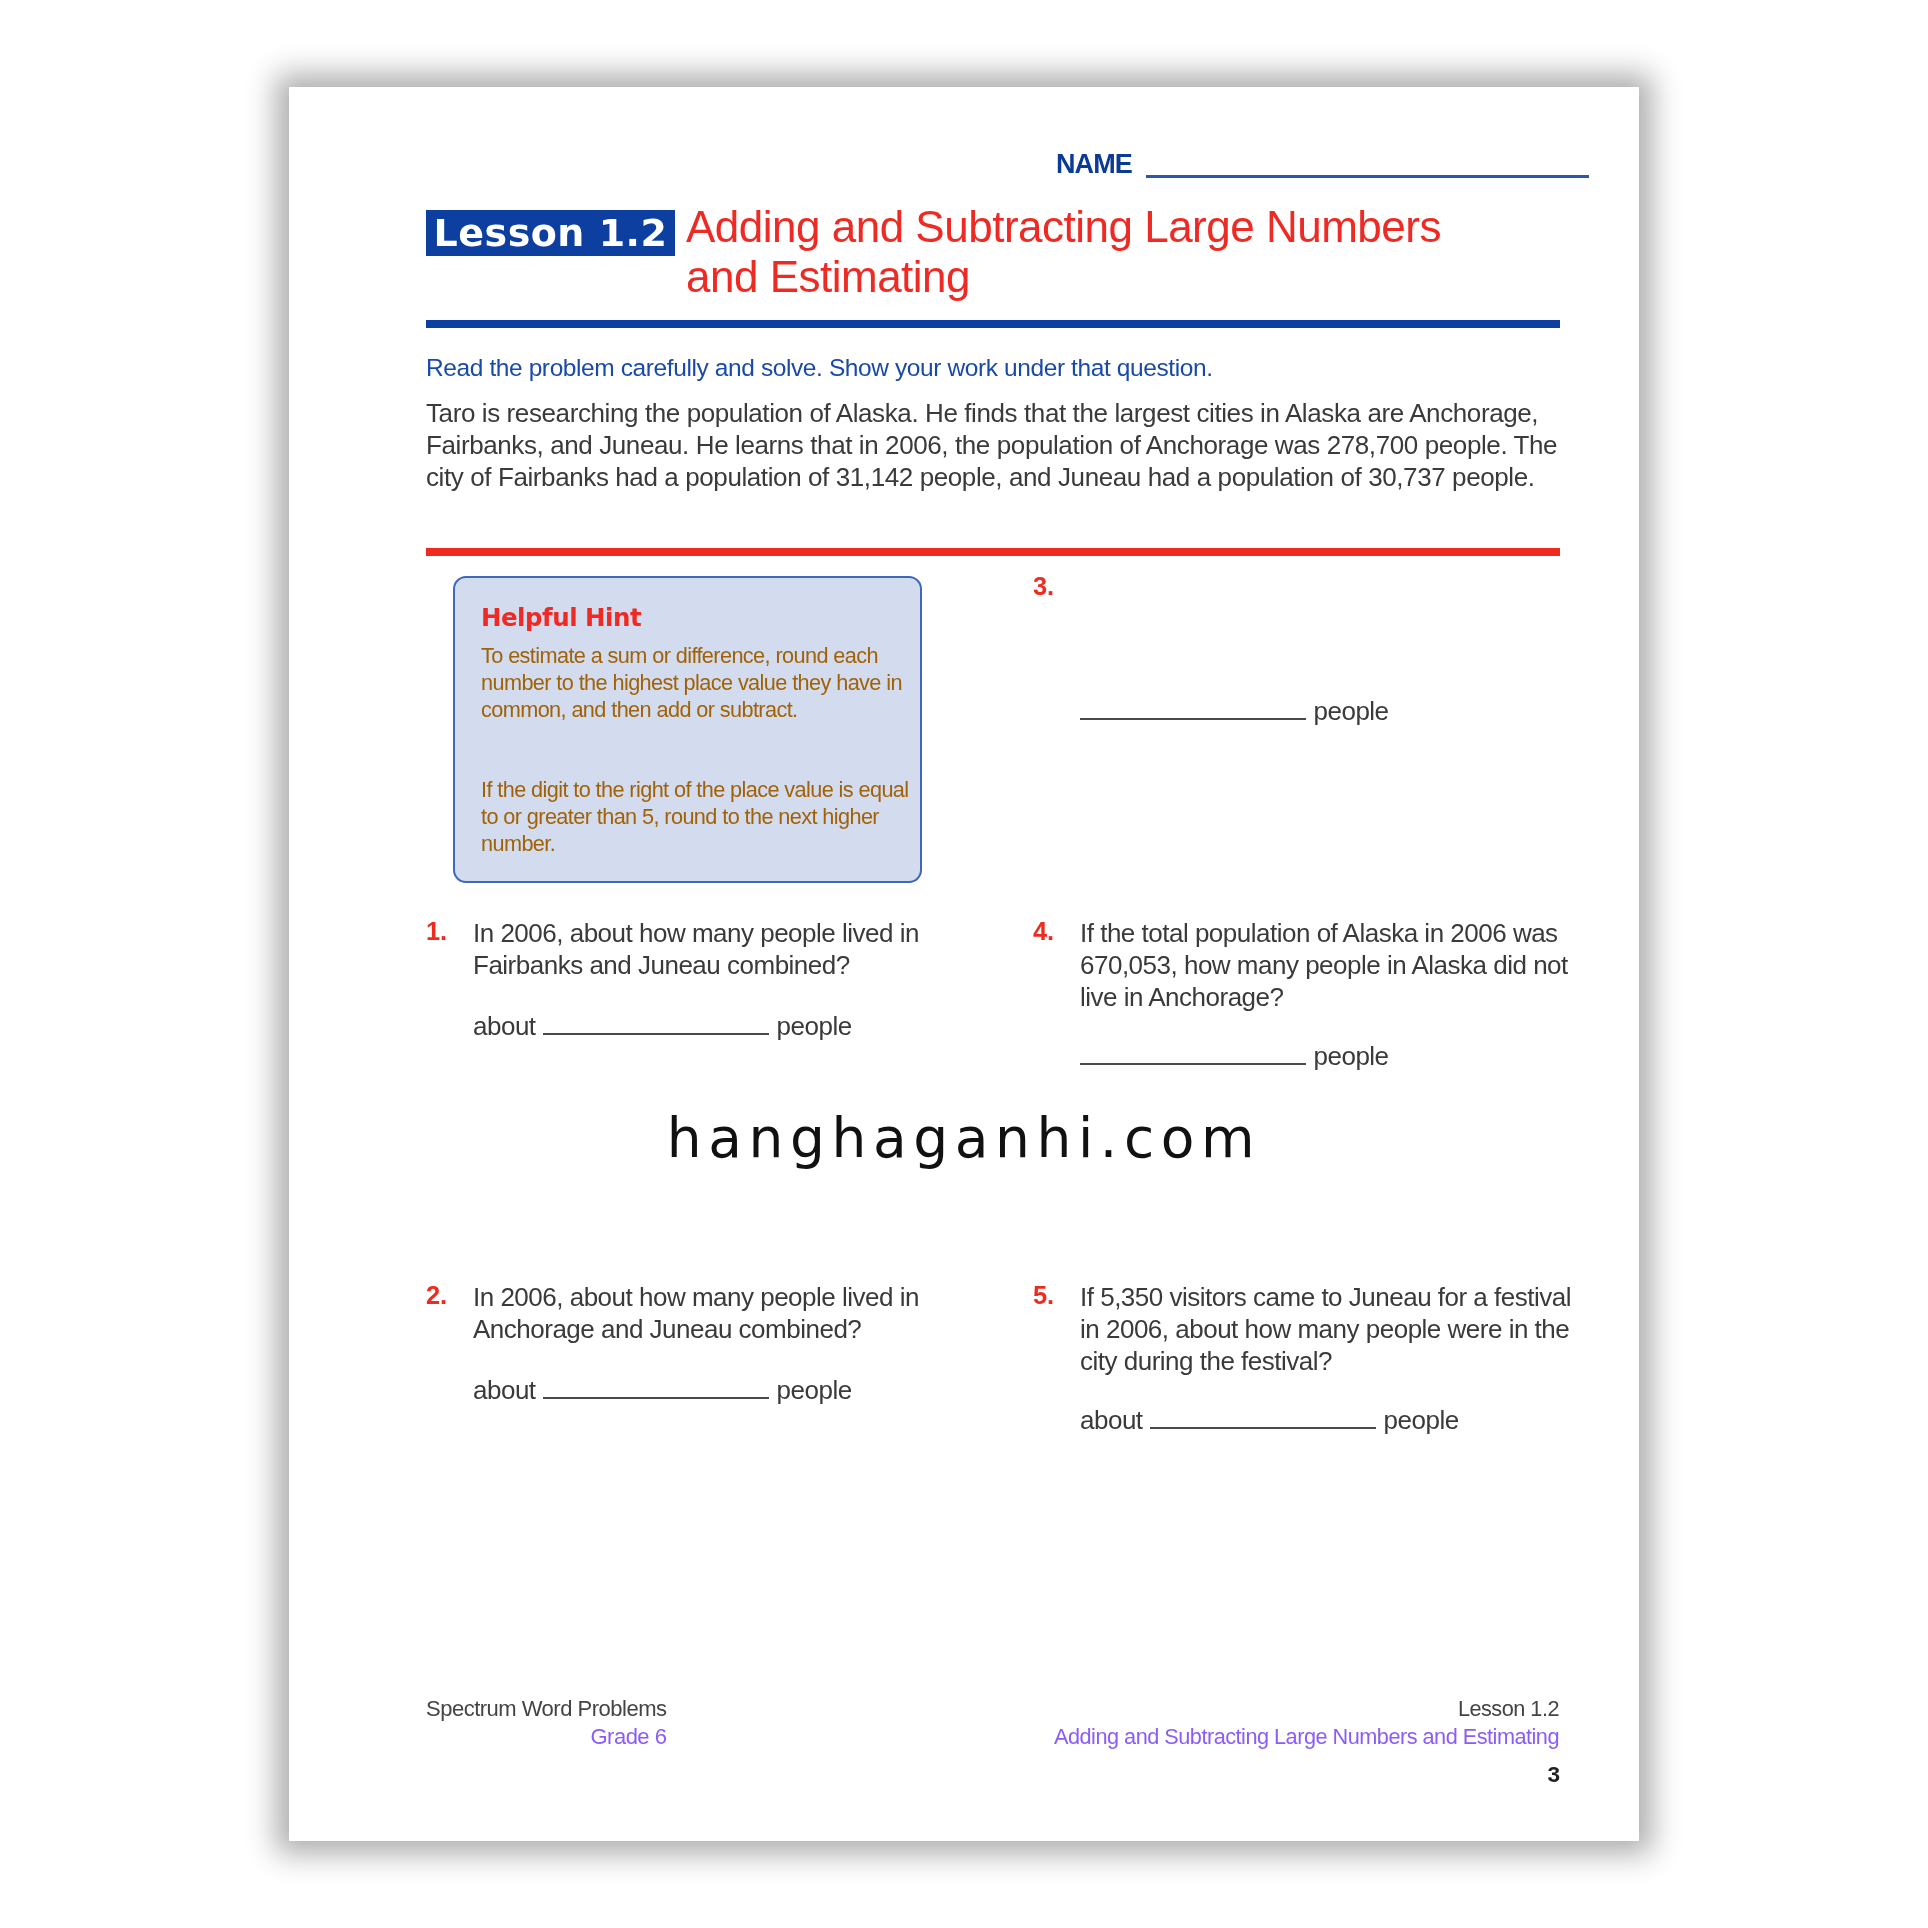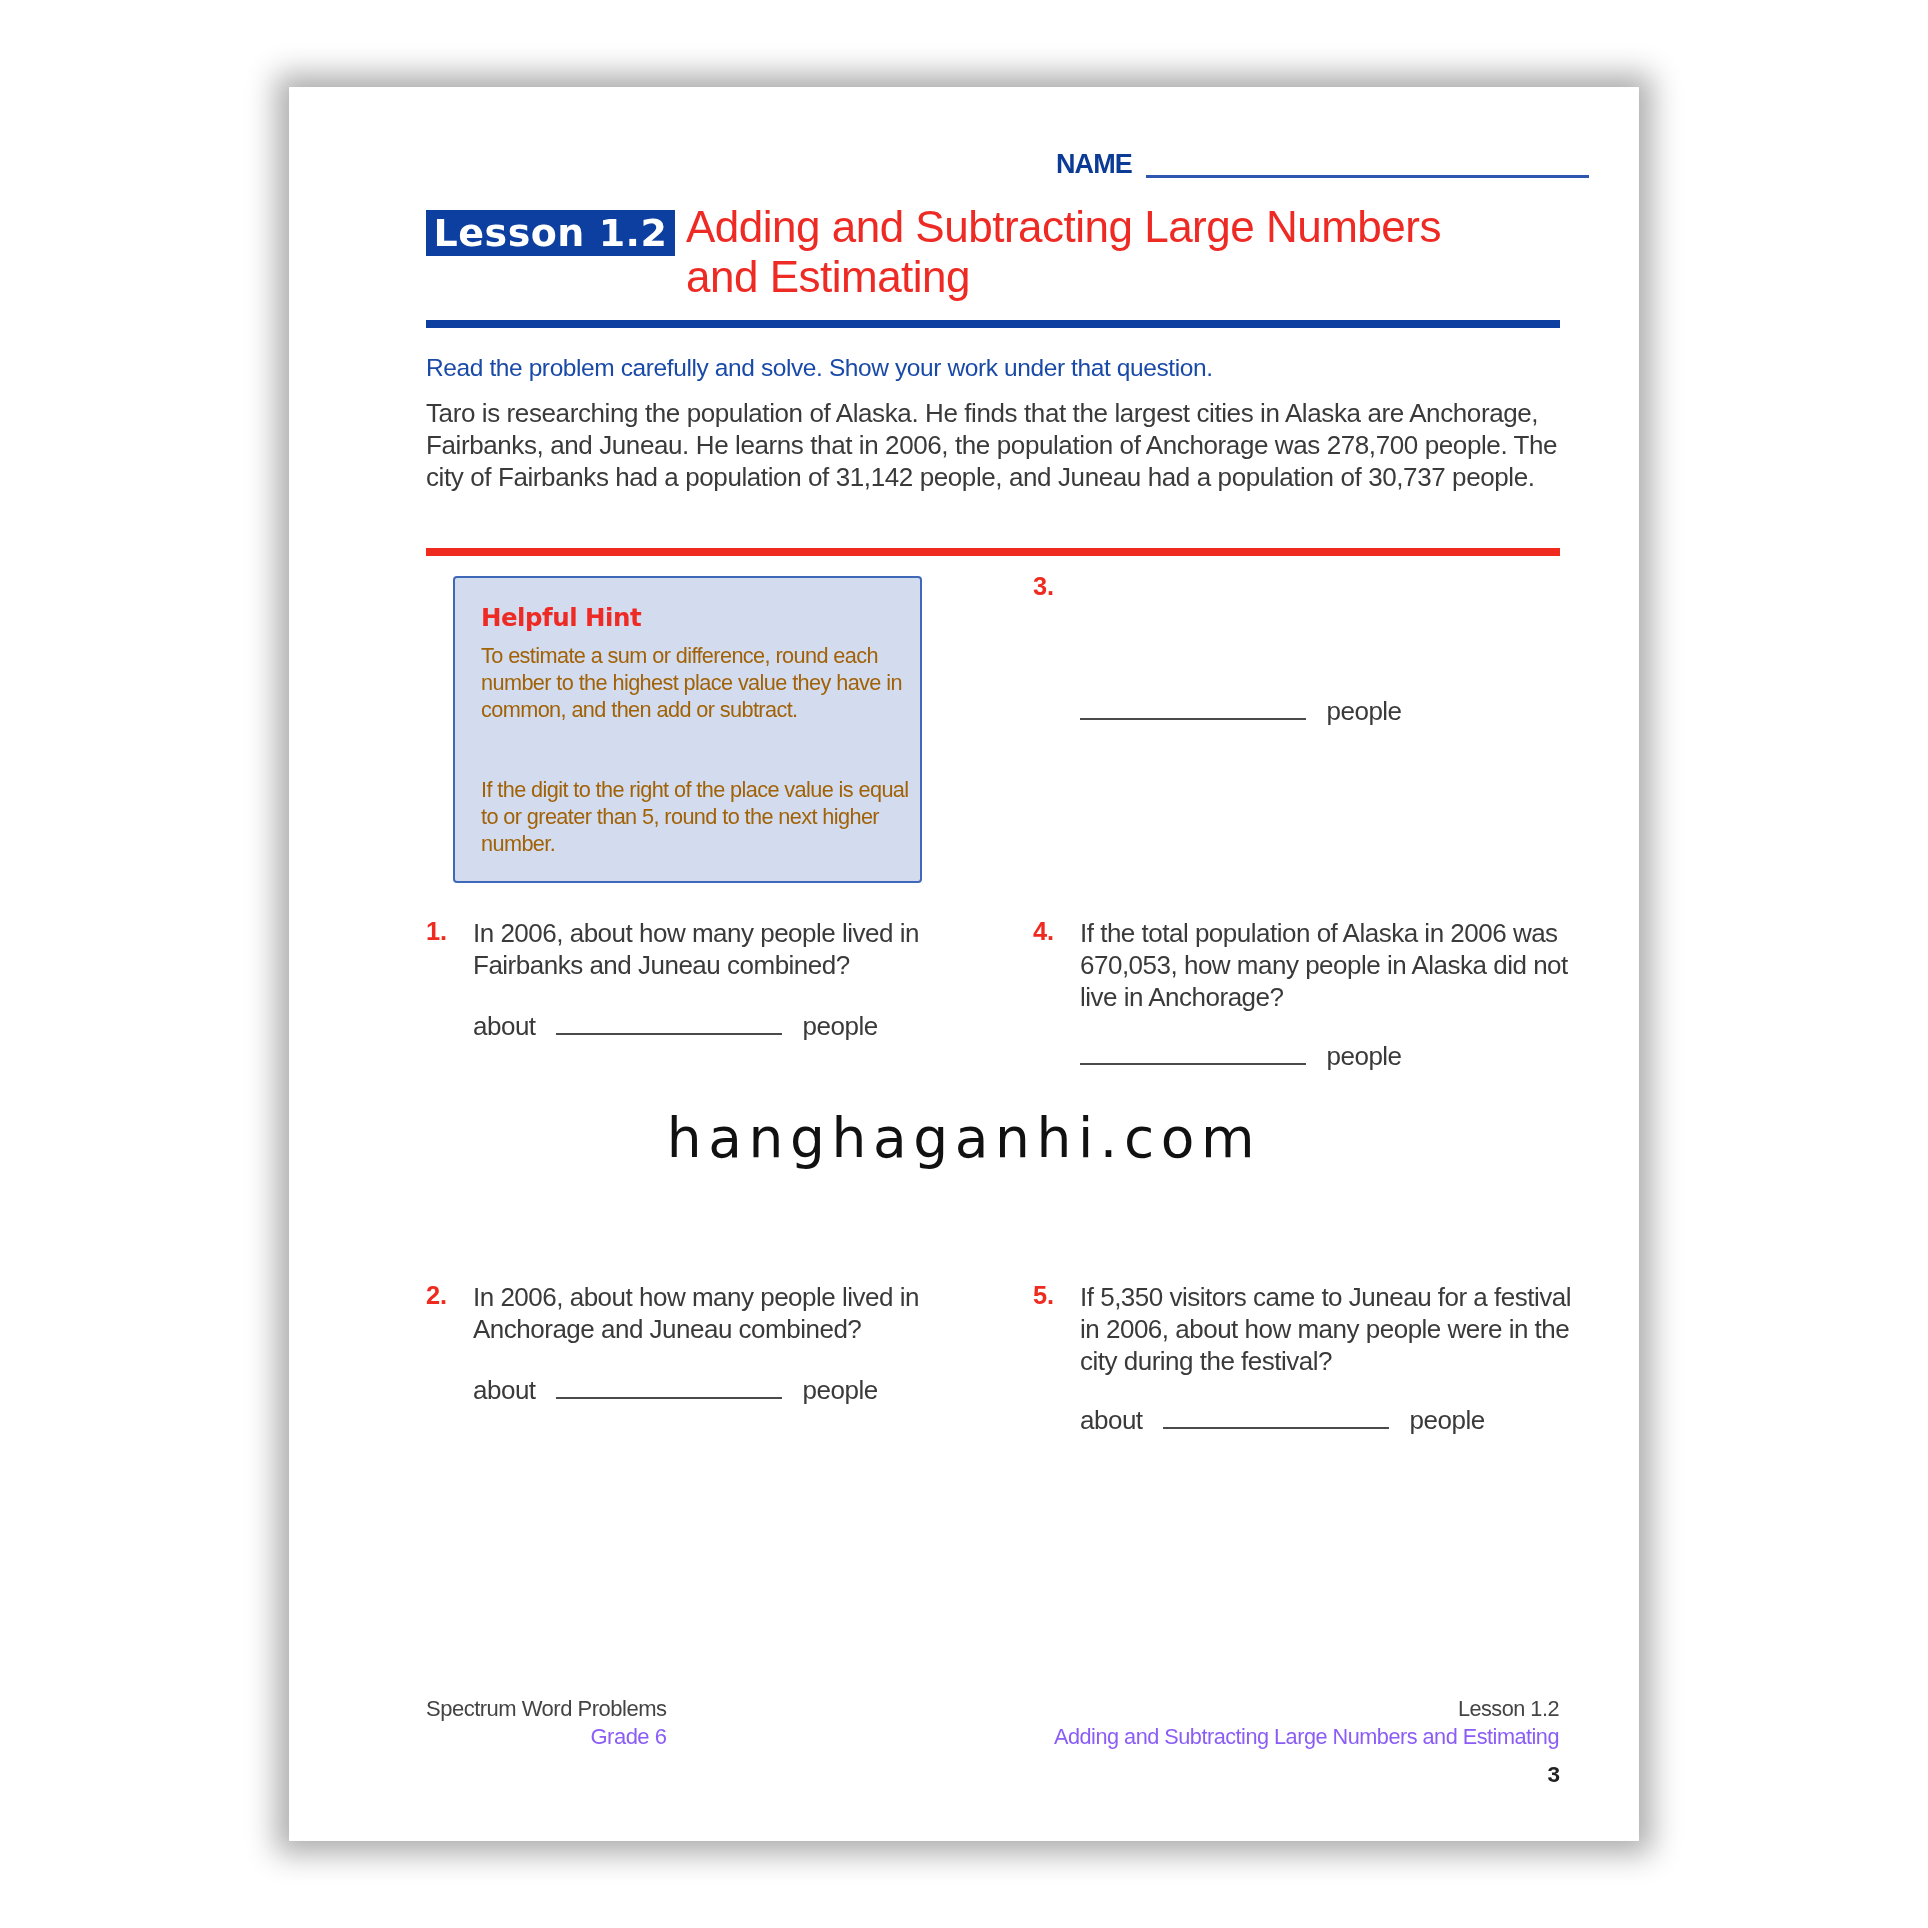--- a/index.html
+++ b/index.html
@@ -13,27 +13,27 @@
   .name-line { position:absolute; left:90px; right:0; top:26px; height:2.8px; background:#2d56b0; }
   .lesson-badge { left:426px; top:210px; width:249px; height:46px; background:#0c3fa0; color:#fff;
                   font-weight:bold; font-size:38px; line-height:46px; text-align:center; letter-spacing:0.5px;
                   font-family:"DejaVu Sans", sans-serif; }
   .lesson-title { left:686px; top:202px; width:847px; color:#ee2a24; font-size:44px; line-height:50px; letter-spacing:-0.5px; }
   .rule-blue { left:426px; top:320px; width:1134px; height:7.5px; background:#0c3fa0; }
   .instructions { left:426px; top:354px; width:1134px; color:#1a4aa8; font-size:24.5px; letter-spacing:-0.4px; }
   .passage { left:426px; top:397px; width:1149px; color:#3a3a3a; font-size:26px; line-height:32px; letter-spacing:-0.4px; }
   .rule-red { left:426px; top:548px; width:1134px; height:7.5px; background:#ef2b20; }
   .hint { left:453px; top:576px; width:465px; height:303px; background:#d3dcee; border:2.8px solid #3f68b8;
-          border-radius:4px; box-sizing:content-box; }
+          border-radius:13px; box-sizing:content-box; }
   .hint-title { position:absolute; left:26px; top:24.5px; color:#ee2a24; font-weight:bold; font-size:24.5px; font-family:"DejaVu Sans", sans-serif; letter-spacing:-0.5px;}
   .hint-p { position:absolute; left:26px; width:433px; color:#a16207; font-size:21.7px; line-height:27px; letter-spacing:-0.6px; }
   .q { width:527px; }
   .q-num { position:absolute; left:0; top:0; color:#ef2b20; font-weight:bold; font-size:25.4px; }
   .q-text { position:absolute; left:47px; top:0; width:490px; color:#3a3a3a; font-size:26px; line-height:32px; letter-spacing:-0.5px; }
-  .answer { position:absolute; left:47px; color:#3a3a3a; font-size:26px; letter-spacing:-0.5px; display:flex; align-items:flex-end; white-space:nowrap;gap:13px; }
+  .answer { position:absolute; left:47px; color:#3a3a3a; font-size:26px; letter-spacing:-0.5px; display:flex; align-items:flex-end; white-space:nowrap; }
   .blank { display:inline-block; width:226px; height:1.9px; background:#4a4a4a; margin:0 7.5px 7.5px 7.5px; }
   .watermark { left:0; width:1928px; top:1106px; text-align:center; color:#111; font-size:55px; letter-spacing:6.6px; font-family:"DejaVu Sans", sans-serif; }
   .footer-left { left:426px; top:1695px; font-size:22px; line-height:28px; letter-spacing:-0.5px;text-align:right; }
   .footer-right { left:994px; width:565px; top:1695px; text-align:right; font-size:21.7px; line-height:28px; letter-spacing:-0.5px; }
   .gray { color:#444; }
   .red { color:#8b5cf6; }
   .page-num { left:1507px; width:53px; top:1762px; text-align:right; font-weight:bold; font-size:22.6px; color:#222; }
 </style>
 </head>
 <body>

